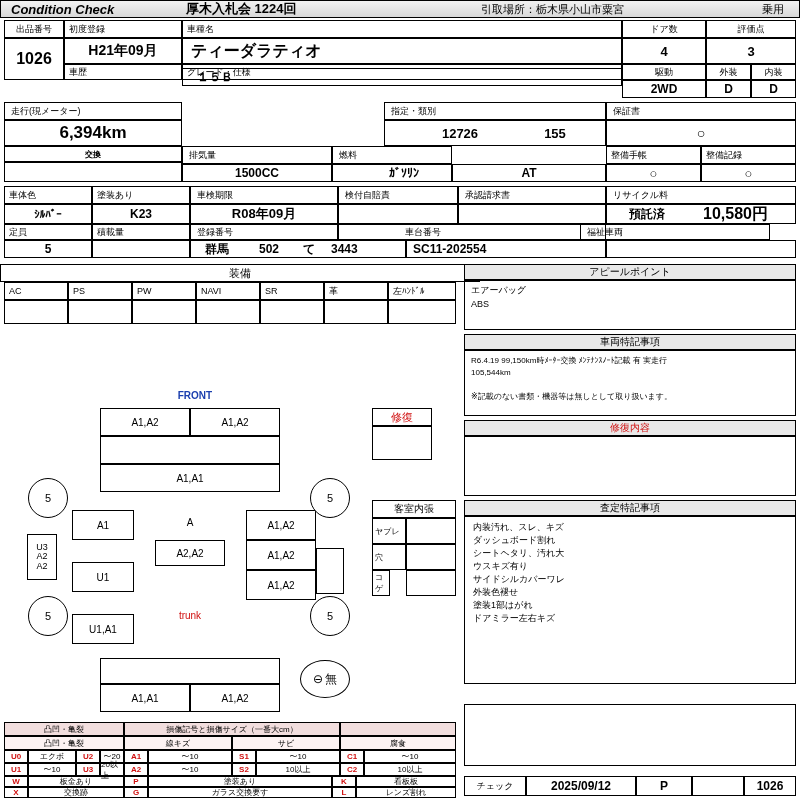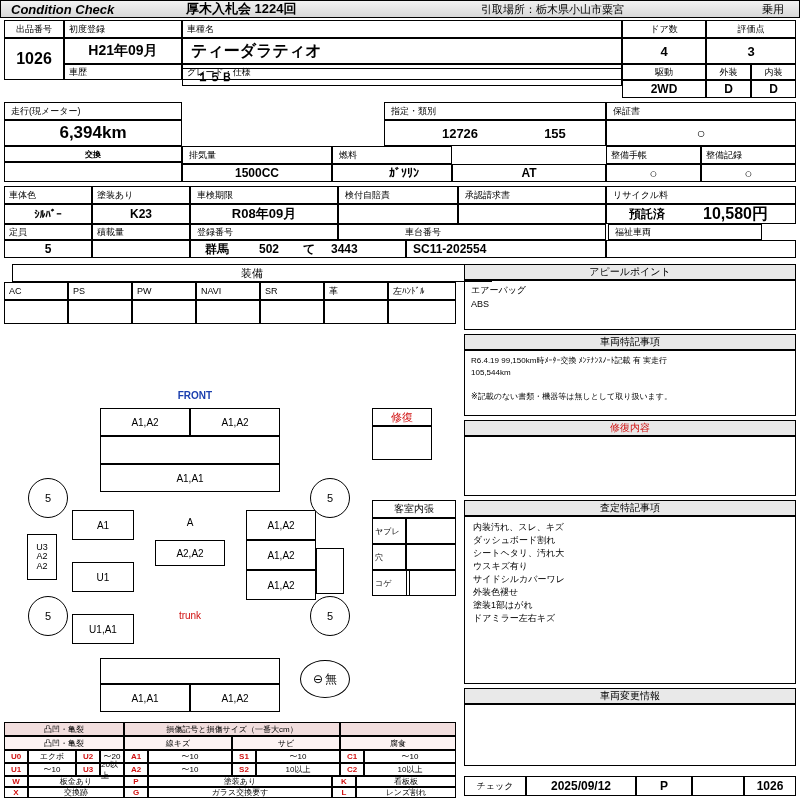--- a/index.html
+++ b/index.html
@@ -216,28 +216,28 @@
     <div class="t l bold" style="left:6px;top:0;height:100%;font-size:12px;">SC11-202554</div>
   </div>
 
   <div class="bx" style="left:606px;top:186px;width:190px;height:18px;">
     <div class="t l lbl" style="left:6px;top:0;height:100%;">リサイクル料</div>
   </div>
   <div class="bx" style="left:606px;top:204px;width:190px;height:20px;">
     <div class="t l bold" style="left:22px;top:0;height:100%;font-size:12px;">預託済</div>
     <div class="t l bold" style="left:96px;top:0;height:100%;font-size:16px;">10,580円</div>
   </div>
-  <div class="bx" style="left:608px;top:224px;width:154px;height:16px;">
+  <div class="bx" style="left:580px;top:224px;width:190px;height:16px;">
     <div class="t l lbl" style="left:6px;top:0;height:100%;">福祉車両</div>
   </div>
   <div class="bx" style="left:606px;top:240px;width:190px;height:18px;">
     <div class="t c" style="left:0;top:0;width:100%;height:100%;"></div>
   </div>
 
-  <div class="bx" style="left:12px;top:264px;width:480px;height:18px;background:#fff;">
+  <div class="bx" style="left:0;top:264px;width:480px;height:18px;background:#fff;">
     <div class="t c" style="left:0;top:0;width:100%;height:100%;font-size:11px;">装備</div>
   </div>
   <div class="bx" style="left:4px;top:282px;width:64px;height:18px;">
     <div class="t l sm" style="left:4px;top:0;height:100%;">AC</div>
   </div>
   <div class="bx" style="left:68px;top:282px;width:64px;height:18px;">
     <div class="t l sm" style="left:4px;top:0;height:100%;">PS</div>
   </div>
   <div class="bx" style="left:132px;top:282px;width:64px;height:18px;">
     <div class="t l sm" style="left:4px;top:0;height:100%;">PW</div>
@@ -305,23 +305,20 @@
     <div class="t l sm" style="left:8px;top:4px;height:13px;">内装汚れ、スレ、キズ</div>
     <div class="t l sm" style="left:8px;top:17px;height:13px;">ダッシュボード割れ</div>
     <div class="t l sm" style="left:8px;top:30px;height:13px;">シートヘタリ、汚れ大</div>
     <div class="t l sm" style="left:8px;top:43px;height:13px;">ウスキズ有り</div>
     <div class="t l sm" style="left:8px;top:56px;height:13px;">サイドシルカバーワレ</div>
     <div class="t l sm" style="left:8px;top:69px;height:13px;">外装色褪せ</div>
     <div class="t l sm" style="left:8px;top:82px;height:13px;">塗装1部はがれ</div>
     <div class="t l sm" style="left:8px;top:95px;height:13px;">ドアミラー左右キズ</div>
   </div>
 
-  <div class="bx panelttl" style="left:464px;top:688px;width:332px;height:16px;">
-    <div class="t c" style="left:0;top:0;width:100%;height:100%;font-size:10px;">車両変更情報</div>
-  </div>
   <div class="bx" style="left:464px;top:704px;width:332px;height:62px;"></div>
 
   <div class="diag">
     <div class="t c" style="left:150px;top:388px;width:90px;height:14px;font-size:10px;font-weight:bold;color:#1b3fae;">FRONT</div>
     <div class="t c" style="left:150px;top:728px;width:90px;height:14px;font-size:10px;font-weight:bold;color:#1b3fae;">REAR</div>
 
     <div class="cell" style="left:100px;top:408px;width:90px;height:28px;">
         <span>A1,A2</span>
       </div>
     <div class="cell" style="left:190px;top:408px;width:90px;height:28px;">
@@ -406,21 +403,21 @@
   </div>
   <div class="t c" style="left:372px;top:500px;width:84px;height:18px;font-size:10px;">客室内張</div>
   <div class="bx" style="left:372px;top:518px;width:34px;height:26px;">
     <div class="t l xs" style="left:2px;top:0;height:100%;">ヤブレ</div>
   </div>
   <div class="bx" style="left:406px;top:518px;width:50px;height:26px;"></div>
   <div class="bx" style="left:372px;top:544px;width:34px;height:26px;">
     <div class="t l xs" style="left:2px;top:0;height:100%;">穴</div>
   </div>
   <div class="bx" style="left:406px;top:544px;width:50px;height:26px;"></div>
-  <div class="bx" style="left:372px;top:570px;width:38px;height:26px;">
+  <div class="bx" style="left:372px;top:570px;width:18px;height:26px;">
     <div class="t l xs" style="left:2px;top:0;height:100%;">コゲ</div>
   </div>
   <div class="bx" style="left:406px;top:570px;width:50px;height:26px;"></div>
 
   <div class="bx" style="left:4px;top:722px;width:120px;height:14px;background:#f2dede;">
     <div class="t c xs" style="left:0;top:0;width:100%;height:100%;">凸凹・亀裂</div>
   </div>
   <div class="bx" style="left:124px;top:722px;width:216px;height:14px;background:#f2dede;">
     <div class="t c xs" style="left:0;top:0;width:100%;height:100%;">損傷記号と損傷サイズ（一番大cm）</div>
   </div>

